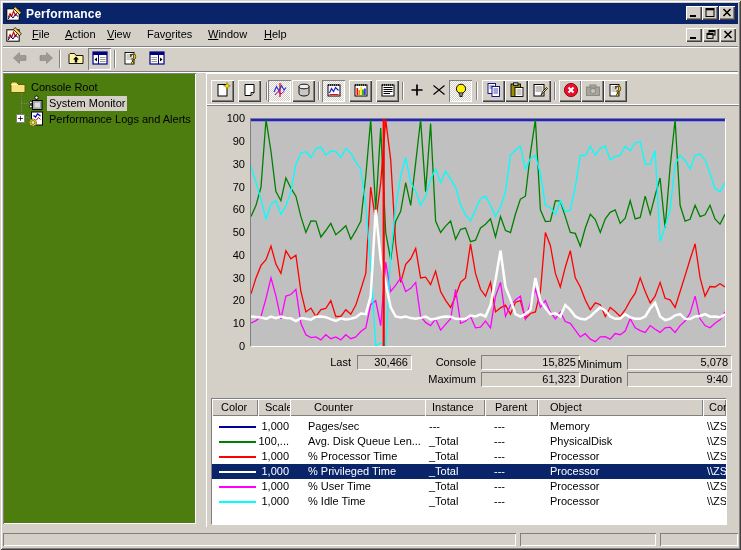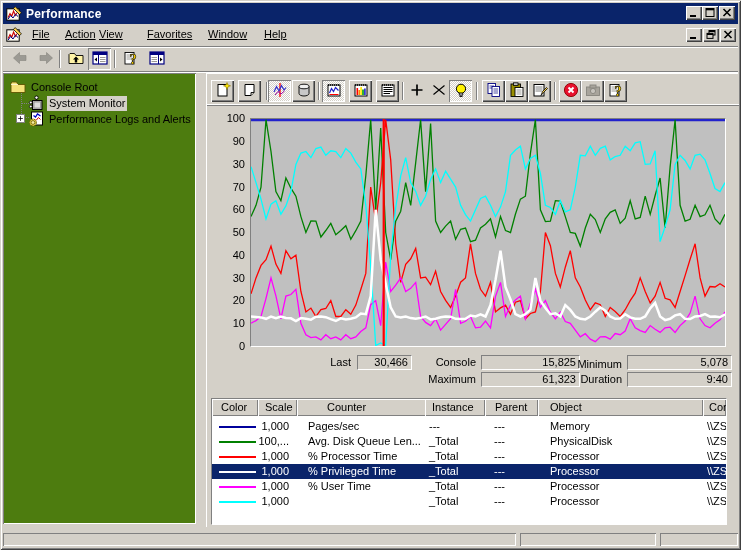--- a/index.html
+++ b/index.html
@@ -15,21 +15,21 @@
   #titlebar .ticon{width:16px;height:16px;margin-left:3px;flex:0 0 auto;}
   #titlebar .ttext{color:#fff;font-weight:bold;font-size:12px;margin-left:4px;white-space:nowrap;
                    letter-spacing:.2px;}
   .capbtn{position:absolute;width:16px;height:14px;top:3px;background:#D4D0C8;
     box-shadow:inset 1px 1px 0 #FFFFFF, inset -1px -1px 0 #404040, inset -2px -2px 0 #808080;
     display:flex;align-items:center;justify-content:center;}
   .capbtn svg{width:10px;height:9px;}
   
   #menubar{position:absolute;left:3px;top:24px;width:735px;height:22px;background:#D4D0C8;}
   #menubar .micon{position:absolute;left:3px;top:3px;width:16px;height:16px;}
-  .menuitem{position:absolute;top:0;height:21px;line-height:21px;white-space:nowrap;text-decoration:underline;}
+  .menuitem{position:absolute;top:0;height:21px;line-height:21px;white-space:nowrap;}
   .menuitem u{text-decoration:underline;}
   .mdibtn{position:absolute;width:16px;height:14px;top:4px;background:#D4D0C8;
     box-shadow:inset 1px 1px 0 #FFFFFF, inset -1px -1px 0 #404040, inset -2px -2px 0 #808080;
     display:flex;align-items:center;justify-content:center;}
   .mdibtn svg{width:10px;height:9px;}
   #menusep{position:absolute;left:3px;top:46px;width:735px;height:2px;
     border-top:1px solid #808080;border-bottom:1px solid #FFFFFF;}
   
   #toolbar{position:absolute;left:3px;top:48px;width:735px;height:23px;background:#D4D0C8;}
   #toolbarsep{position:absolute;left:3px;top:71px;width:735px;height:2px;
@@ -125,21 +125,21 @@
   <div id="menubar">
     <span class="micon"><svg viewBox="0 0 16 16">
           <rect x="0.8" y="2.8" width="12.4" height="11.4" fill="#FFFDF2" stroke="#000" stroke-width="1"></rect>
           <polyline points="2.2,11.5 4,7.5 5.8,10 7.6,5 9.4,9.4 11,6.8" fill="none" stroke="#CC0000" stroke-width="1.1"></polyline>
           <polyline points="2.2,13 4.5,9.5 7,12 9.5,8.2 12,10.5" fill="none" stroke="#000080" stroke-width="1"></polyline>
           <polygon points="9.2,0.6 15.4,6.8 13.6,8.6 7.4,2.4" fill="#FFD34F" stroke="#000" stroke-width="0.8"></polygon>
         </svg></span>
     <div id="menuitems">
         <div class="menuitem" style="left: 29px;"><u>F</u>ile</div>
         <div class="menuitem" style="left: 62px;"><u>A</u>ction</div>
-        <div class="menuitem" style="left: 96px; text-align: right;"><u>V</u>iew</div>
+        <div class="menuitem" style="left: 104px; text-align: right;"><u>V</u>iew</div>
         <div class="menuitem" style="left: 144px;">Fav<u>o</u>rites</div>
         <div class="menuitem" style="left: 205px;"><u>W</u>indow</div>
         <div class="menuitem" style="left: 261px;"><u>H</u>elp</div>
       </div>
     <div id="mdibuttons">
         <div class="mdibtn" style="left: 683px;">
           <span><svg viewBox="0 0 10 9">
               <rect x="1" y="7" width="6" height="2" fill="#000"></rect>
             </svg></span>
         </div>
@@ -418,21 +418,21 @@
         <div class="statfield" style="left: 420px; width: 105px; top: 281px;">5,078</div>
         <div class="statlabel" style="left: 189px; width: 80px; top: 298px;">Maximum</div>
         <div class="statfield" style="left: 274px; width: 99px; top: 298px;">61,323</div>
         <div class="statlabel" style="left: 335px; width: 80px; top: 298px;">Duration</div>
         <div class="statfield" style="left: 420px; width: 105px; top: 298px;">9:40</div>
       </div>
     <div id="legend">
       <div id="legendheader">
           <div class="lhcell" style="left: 0px; width: 46px; padding-left: 9px;">Color</div>
           <div class="lhcell" style="left: 46px; width: 39px; padding-left: 7px;">Scale</div>
-          <div class="lhcell" style="left: 85px; width: 148px; padding-left: 30px;">Counter</div>
+          <div class="lhcell" style="left: 78px; width: 148px; padding-left: 24px;">Counter</div>
           <div class="lhcell" style="left: 213px; width: 60px; padding-left: 7px;">Instance</div>
           <div class="lhcell" style="left: 273px; width: 53px; padding-left: 10px;">Parent</div>
           <div class="lhcell" style="left: 326px; width: 165px; padding-left: 12px;">Object</div>
           <div class="lhcell" style="left: 491px; width: 23px; padding-left: 6px;">Con</div>
         </div>
       <div id="legendrows">
           <div class="lrow" style="top: 20px;">
             <div class="lswatch" style="left: 7px; width: 37px; background: rgb(0, 0, 156);"></div>
             <div class="lcell" style="left: 46px; width: 39px; text-align: right; padding-right: 8px;">1,000</div>
             <div class="lcell" style="left: 85px; width: 128px; padding-left: 11px;">Pages/sec</div>
@@ -473,20 +473,21 @@
             <div class="lcell" style="left: 46px; width: 39px; text-align: right; padding-right: 8px;">1,000</div>
             <div class="lcell" style="left: 85px; width: 128px; padding-left: 11px;">% User Time</div>
             <div class="lcell" style="left: 213px; width: 60px; padding-left: 4px;">_Total</div>
             <div class="lcell" style="left: 273px; width: 53px; padding-left: 9px;">---</div>
             <div class="lcell" style="left: 326px; width: 165px; padding-left: 12px;">Processor</div>
             <div class="lcell" style="left: 491px; width: 23px; padding-left: 4px;">\\ZS</div>
           </div>
           <div class="lrow" style="top: 95px;">
             <div class="lswatch" style="left: 7px; width: 37px; background: rgb(0, 255, 255);"></div>
             <div class="lcell" style="left: 46px; width: 39px; text-align: right; padding-right: 8px;">1,000</div>
+            <div class="lcell" style="left: 85px; width: 128px; padding-left: 11px;">% Idle Time</div>
             <div class="lcell" style="left: 213px; width: 60px; padding-left: 4px;">_Total</div>
             <div class="lcell" style="left: 273px; width: 53px; padding-left: 9px;">---</div>
             <div class="lcell" style="left: 326px; width: 165px; padding-left: 12px;">Processor</div>
             <div class="lcell" style="left: 491px; width: 23px; padding-left: 4px;">\\ZS</div>
           </div>
         </div>
     </div>
   </div>
 
   <div id="statusbar">

